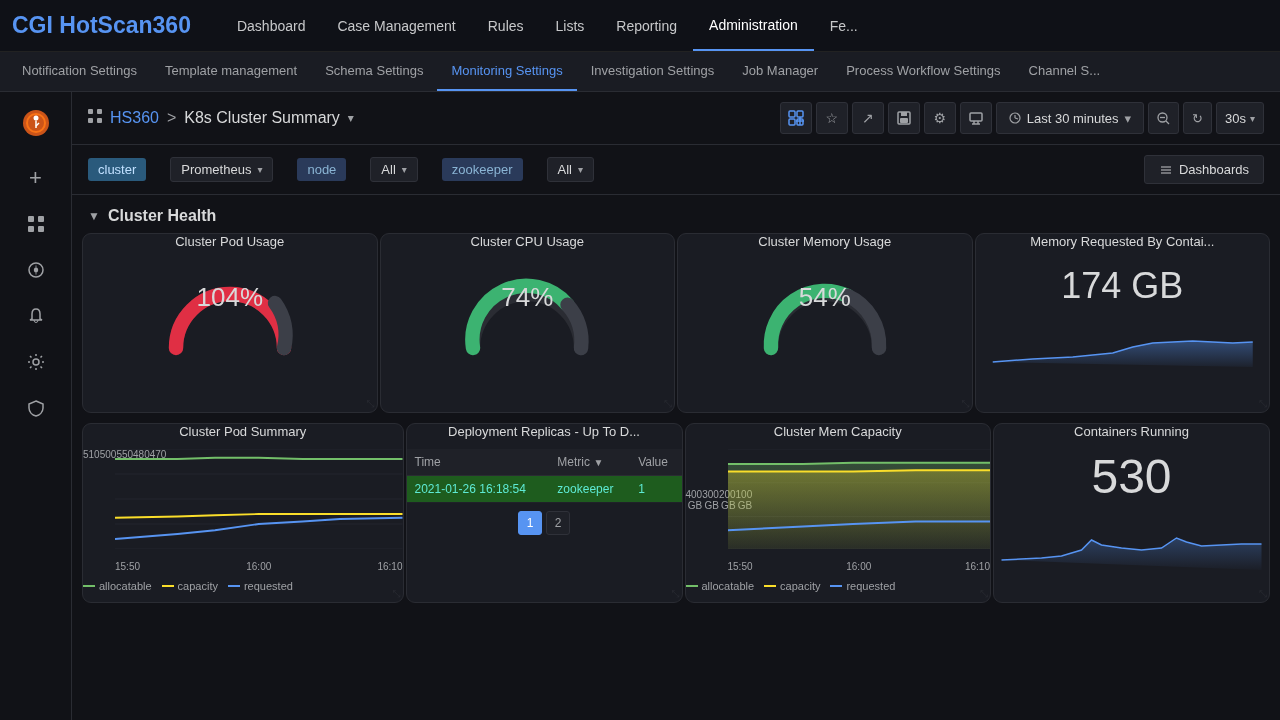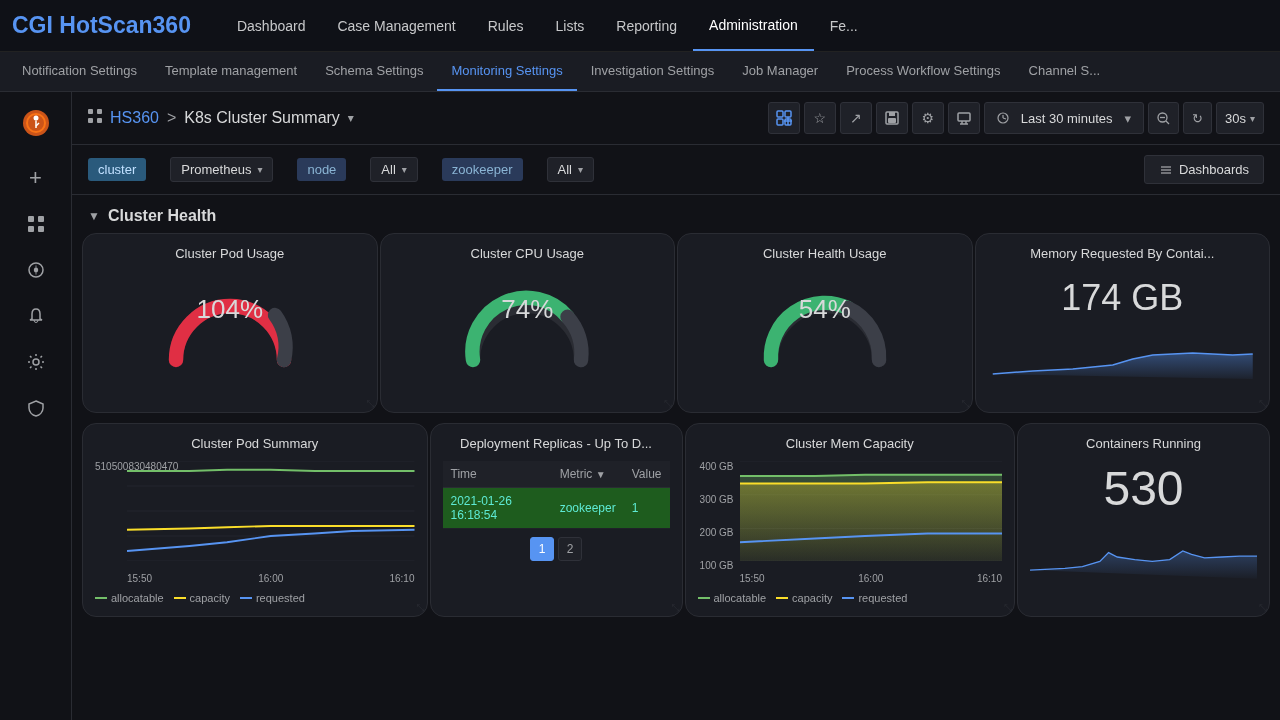--- a/index.html
+++ b/index.html
@@ -30,39 +30,39 @@
     
     .dash-header { display: flex; align-items: center; justify-content: space-between; padding: 10px 16px; border-bottom: 1px solid #2a2c33; background: #111217; }
     .dash-breadcrumb { display: flex; align-items: center; gap: 8px; font-size: 16px; }
     .dash-breadcrumb .hs360 { color: #5794f2; }
     .dash-breadcrumb .sep { color: #9fa1a5; }
     .dash-breadcrumb .title { color: #d8d9da; }
     .dash-breadcrumb .chevron { color: #9fa1a5; font-size: 12px; }
 
     .dash-tools { display: flex; align-items: center; gap: 4px; }
     .tool-btn { background: #1f2128; border: 1px solid #2f3139; color: #9fa1a5; width: 32px; height: 32px; display: flex; align-items: center; justify-content: center; border-radius: 3px; cursor: pointer; font-size: 14px; }
-    .time-btn { background: #1f2128; border: 1px solid #2f3139; color: #d8d9da; padding: 0 12px; height: 32px; display: flex; align-items: center; gap: 12px; border-radius: 3px; cursor: pointer; font-size: 13px; }
+    .time-btn { background: #1f2128; border: 1px solid #2f3139; color: #d8d9da; padding: 0 12px; height: 32px; display: flex; align-items: center; gap: 6px; border-radius: 3px; cursor: pointer; font-size: 13px; }
     .refresh-btn { background: #1f2128; border: 1px solid #2f3139; color: #9fa1a5; padding: 0 8px; height: 32px; display: flex; align-items: center; border-radius: 3px; cursor: pointer; font-size: 13px; }
     .refresh-val { background: #1f2128; border: 1px solid #2f3139; color: #d8d9da; padding: 0 8px; height: 32px; display: flex; align-items: center; gap: 4px; border-radius: 3px; cursor: pointer; font-size: 13px; }
 
     
     .filter-bar { display: flex; align-items: center; justify-content: space-between; padding: 10px 16px; background: #111217; border-bottom: 1px solid #2a2c33; }
     .filter-group { display: flex; align-items: center; gap: 24px; }
     .filter-label { background: #2a5a7c; color: #c0e0ff; padding: 4px 10px; border-radius: 3px; font-size: 13px; font-weight: 500; }
     .filter-select { background: #1f2128; border: 1px solid #2f3139; color: #d8d9da; padding: 4px 10px; border-radius: 3px; font-size: 13px; display: flex; align-items: center; gap: 6px; cursor: pointer; }
     .filter-select .arrow { font-size: 10px; color: #9fa1a5; }
     .dashboards-btn { background: #1f2128; border: 1px solid #2f3139; color: #d8d9da; padding: 6px 14px; border-radius: 3px; cursor: pointer; font-size: 13px; display: flex; align-items: center; gap: 6px; }
 
     
     .section-header { display: flex; align-items: center; gap: 8px; padding: 12px 16px 8px; font-size: 16px; font-weight: 600; color: #d8d9da; }
     .section-collapse { color: #9fa1a5; cursor: pointer; font-size: 12px; }
 
     
     .cards-grid { display: grid; grid-template-columns: repeat(4, 1fr); gap: 2px; padding: 0 10px 10px; }
-    .card { background: #1a1c23; border: 1px solid #2a2c33; border-radius: 14px; padding: 12px; min-height: 180px; position: relative; }
+    .card { background: #1a1c23; border: 1px solid #2a2c33; border-radius: 9px; min-height: 180px; position: relative; }
     .card-title { text-align: center; font-size: 13px; color: #d8d9da; margin-bottom: 10px; font-weight: 400; }
 
     
     .gauge-container { display: flex; flex-direction: column; align-items: center; justify-content: center; padding: 8px 0; }
     .gauge-value { font-size: 24px; font-weight: 300; color: #d8d9da; margin-top: -15px; }
     .gauge-svg { width: 150px; height: 90px; overflow: visible; }
     .legend { display: flex; gap: 10px; flex-wrap: wrap; margin-top: 8px; font-size: 11px; color: #9fa1a5; }
     .legend-item { display: flex; align-items: center; gap: 4px; }
     .legend-dot { width: 12px; height: 2px; }
 
@@ -291,21 +291,21 @@
             <path d="M 20 90 A 60 60 0 0 1 125 42" fill="none" stroke="#3cb371" stroke-width="16" stroke-linecap="round"></path>
 
             <path d="M 125 42 A 60 60 0 0 1 140 90" fill="none" stroke="#3c3f48" stroke-width="16" stroke-linecap="round"></path>
           </svg>
           <div class="gauge-value" style="margin-top:-75px; font-size:26px;">74%</div>
         </div>
         <span class="resize-handle">⤡</span>
       </div>
 
       <div class="card">
-        <div class="card-title">Cluster Health Usage</div>
+        <div class="card-title">Cluster Memory Usage</div>
         <div class="gauge-container">
           <svg class="gauge-svg" viewBox="0 0 160 100">
             <path d="M 20 90 A 60 60 0 0 1 140 90" fill="none" stroke="#2a2c33" stroke-width="16" stroke-linecap="round"></path>
 
             <path d="M 20 90 A 60 60 0 0 1 105 32" fill="none" stroke="#3cb371" stroke-width="16" stroke-linecap="round"></path>
 
             <path d="M 105 32 A 60 60 0 0 1 140 90" fill="none" stroke="#3c3f48" stroke-width="16" stroke-linecap="round"></path>
           </svg>
           <div class="gauge-value" style="margin-top:-75px; font-size:26px;">54%</div>
         </div>
@@ -331,21 +331,21 @@
     </div>
 
     <div class="cards-grid">
 
       <div class="card">
         <div class="card-title">Cluster Pod Summary</div>
         <div style="display:flex; gap:4px; height:110px;">
           <div style="display:flex; flex-direction:row; justify-content:space-between; font-size:10px; color:#9fa1a5; padding-right:2px; width:28px; text-align:right;">
             <span>510</span>
             <span>500</span>
-            <span>830</span>
+            <span>550</span>
             <span>480</span>
             <span>470</span>
           </div>
           <svg style="flex:1; height:100px;" viewBox="0 0 230 80">
             <defs>
               <linearGradient id="lineGrad1" x1="0" x2="0" y1="0" y2="1">
                 <stop offset="0%" stop-color="#73bf69" stop-opacity="0.25"></stop>
                 <stop offset="100%" stop-color="#73bf69" stop-opacity="0.05"></stop>
               </linearGradient>
             </defs>
@@ -413,21 +413,21 @@
         <div class="pagination">
           <div class="page-btn active">1</div>
           <div class="page-btn">2</div>
         </div>
         <span class="resize-handle">⤡</span>
       </div>
 
       <div class="card">
         <div class="card-title">Cluster Mem Capacity</div>
         <div style="display:flex; gap:4px; height:110px;">
-          <div style="display:flex; flex-direction:column; justify-content:space-between; font-size:10px; color:#9fa1a5; padding-right:2px; width:38px; text-align:right;">
+          <div style="display:flex; flex-direction:row; justify-content:space-between; font-size:10px; color:#9fa1a5; padding-right:2px; width:38px; text-align:right;margin-top:40px;">
             <span>400 GB</span>
             <span>300 GB</span>
             <span>200 GB</span>
             <span>100 GB</span>
           </div>
           <svg style="flex:1; height:100px;" viewBox="0 0 210 80">
             <defs>
               <linearGradient id="memGrad1" x1="0" x2="0" y1="0" y2="1">
                 <stop offset="0%" stop-color="#73bf69" stop-opacity="0.3"></stop>
                 <stop offset="100%" stop-color="#73bf69" stop-opacity="0.05"></stop>

